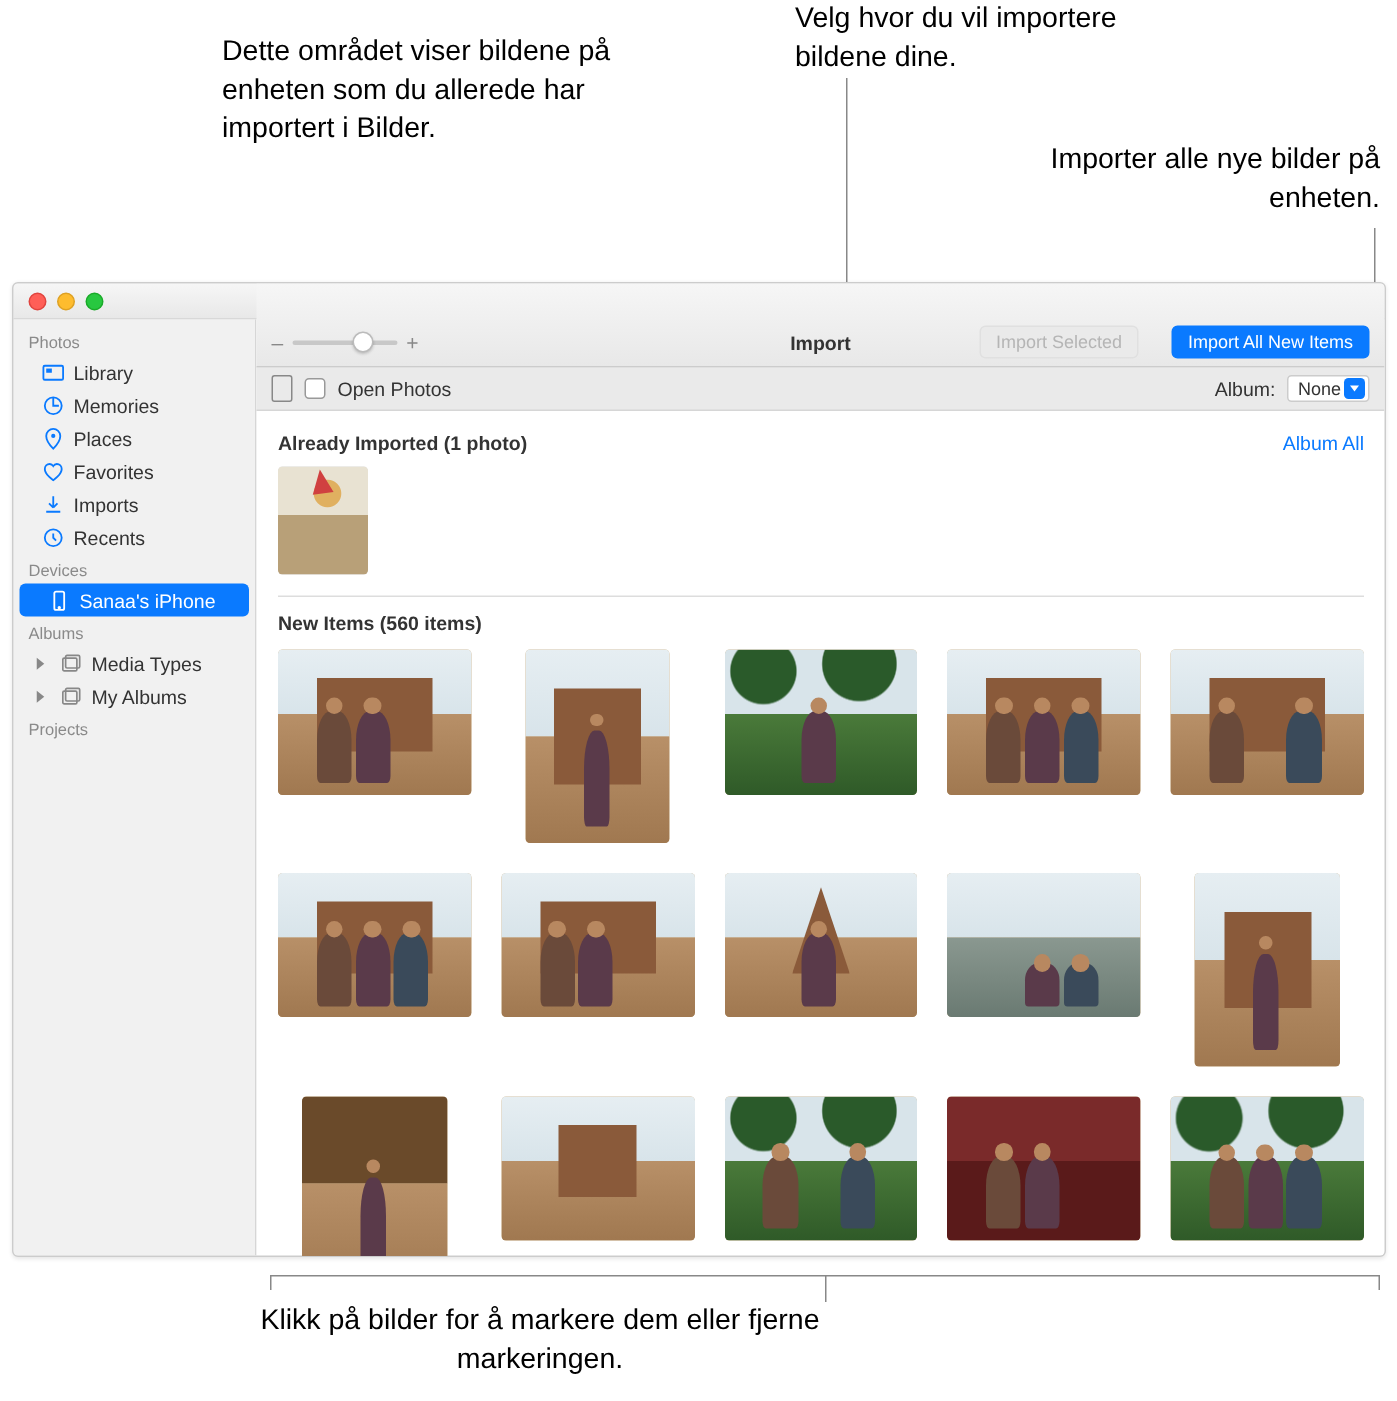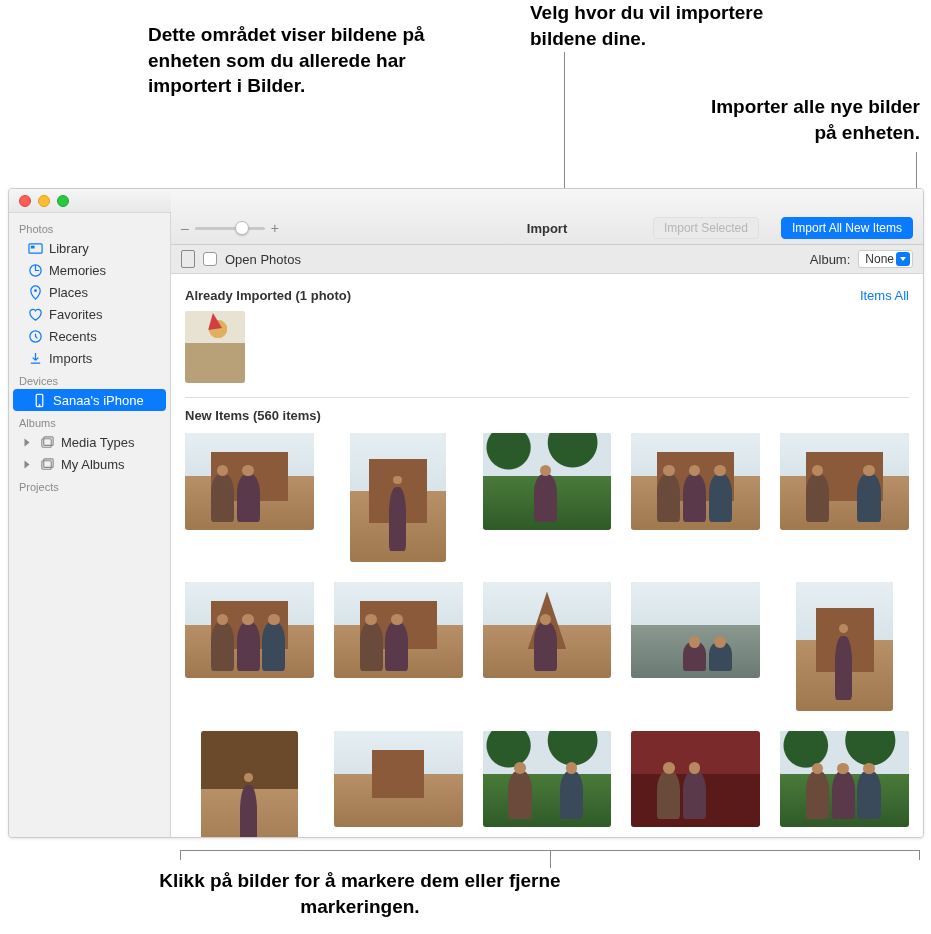--- a/index.html
+++ b/index.html
@@ -10,21 +10,20 @@
     height: 934px;
     position: relative;
     font-size: 13px;
     color: #333;
   }
   .callout {
     position: absolute;
     font-size: 19px;
     line-height: 1.35;
     color: #000;
-    font-weight: bold;
   }
   .callout-line {
     position: absolute;
     background: #888;
   }
   .app-window {
     position: absolute;
     top: 188px;
     left: 8px;
     width: 916px;
@@ -239,33 +238,33 @@
         <span class="sb-icon">
             <svg width="15" height="15" viewBox="0 0 16 16">
               <path d="M8 14s-6-4-6-8c0-2 1.5-3.5 3.5-3.5 1.2 0 2 .7 2.5 1.5.5-.8 1.3-1.5 2.5-1.5 2 0 3.5 1.5 3.5 3.5 0 4-6 8-6 8z" fill="none" stroke="#0a7aff" stroke-width="1.3"></path>
             </svg>
           </span>
         <span>Favorites</span>
       </div>
       <div class="sb-item depth1">
         <span class="sb-icon">
             <svg width="15" height="15" viewBox="0 0 16 16">
+              <path d="M8 2v8m0 0l-3-3m3 3l3-3M3 13h10" fill="none" stroke="#0a7aff" stroke-width="1.3"></path>
+            </svg>
+          </span>
+        <span>Imports</span>
+      </div>
+      <div class="sb-item depth1">
+        <span class="sb-icon">
+            <svg width="15" height="15" viewBox="0 0 16 16">
               <circle cx="8" cy="8" r="6" fill="none" stroke="#0a7aff" stroke-width="1.3"></circle>
               <path d="M8 5v3l2 2" fill="none" stroke="#0a7aff" stroke-width="1.3"></path>
             </svg>
           </span>
         <span>Recents</span>
-      </div>
-      <div class="sb-item depth1">
-        <span class="sb-icon">
-            <svg width="15" height="15" viewBox="0 0 16 16">
-              <path d="M8 2v8m0 0l-3-3m3 3l3-3M3 13h10" fill="none" stroke="#0a7aff" stroke-width="1.3"></path>
-            </svg>
-          </span>
-        <span>Imports</span>
       </div>
 
       <div class="sb-header">Devices</div>
       <div class="sb-item selected">
         <span class="sb-icon">
             <svg width="15" height="15" viewBox="0 0 16 16">
               <rect x="4.5" y="1.5" width="7" height="13" rx="1.2" fill="none" stroke="#fff" stroke-width="1.3"></rect>
               <circle cx="8" cy="13" r="0.7" fill="#fff"></circle>
             </svg>
           </span>
@@ -321,21 +320,21 @@
         <span>Album:</span>
         <div class="album-sel">
           <span>None</span>
           <span class="album-caret"></span>
         </div>
       </div>
 
       <div class="content">
         <div class="section-head">
           <span>Already Imported (1 photo)</span>
-          <span class="show-all">Items All</span>
+          <span class="show-all">Album All</span>
         </div>
         <div class="thumb-sm">
             <div class="hat"></div>
           </div>
 
         <div class="divider"></div>
 
         <div class="section-head">
           <span>New Items (560 items)</span>
         </div>

